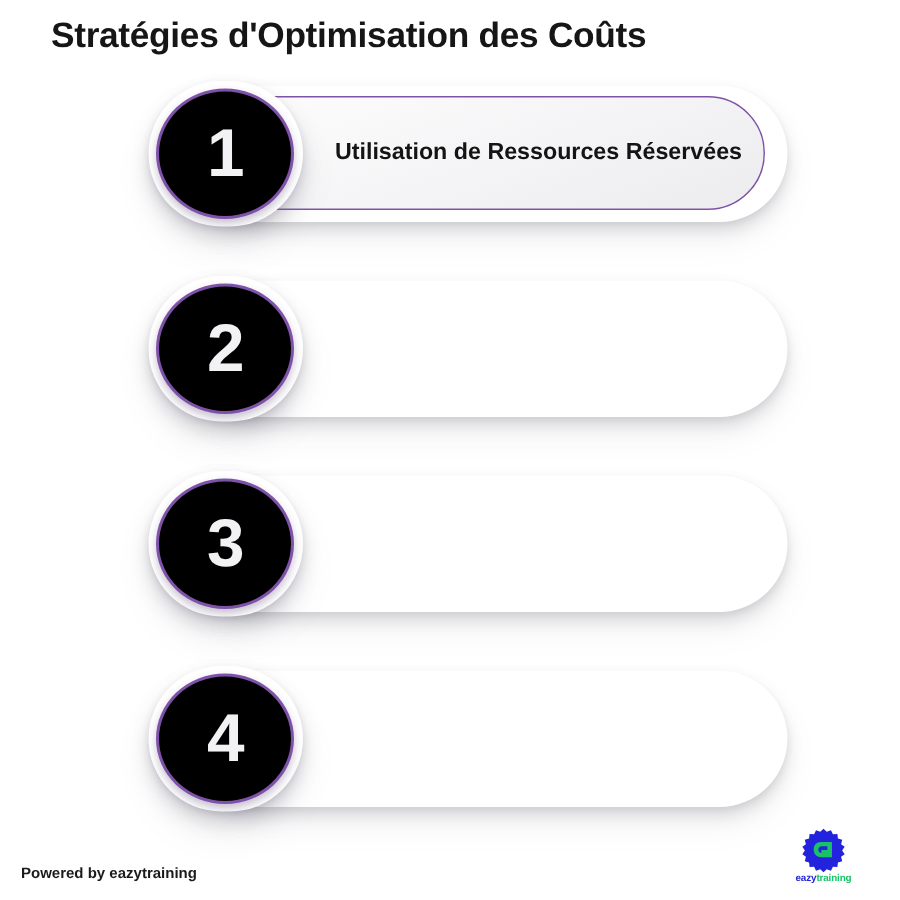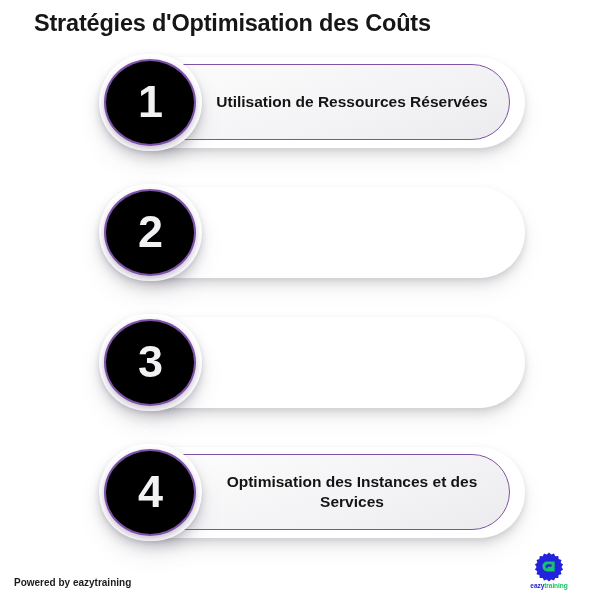--- a/index.html
+++ b/index.html
@@ -72,21 +72,21 @@
     left: 138px;
     top: 10px;
     width: 372px;
     height: 76px;
     border-radius: 38px;
     border: 1.6px solid #7e52a6;
     background: linear-gradient(160deg, #fdfdfd 0%, #f4f4f6 55%, #ececef 100%);
     box-sizing: border-box;
     display: flex;
     align-items: center;
-    justify-content: center;
+    justify-content: flex-end;
   }
 
   .pill-text {
     width: 300px;
     margin-left: 56px;
     text-align: center;
     font-size: 15.5px;
     font-weight: bold;
     line-height: 1.32;
     color: #141414;
@@ -202,23 +202,20 @@
     <div class="step-row">
       <div class="plate"></div>
       <div class="badge-plate"></div>
       <div class="badge-ring">
         <span class="badge-number">3</span>
       </div>
     </div>
 
     <div class="step-row">
       <div class="plate"></div>
-      <div class="pill">
-        <div class="pill-text">Optimisation des Instances et des Services</div>
-      </div>
       <div class="badge-plate"></div>
       <div class="badge-ring">
         <span class="badge-number">4</span>
       </div>
     </div>
 
   </div>
 
   <div class="footer-credit">Powered by eazytraining</div>
 

